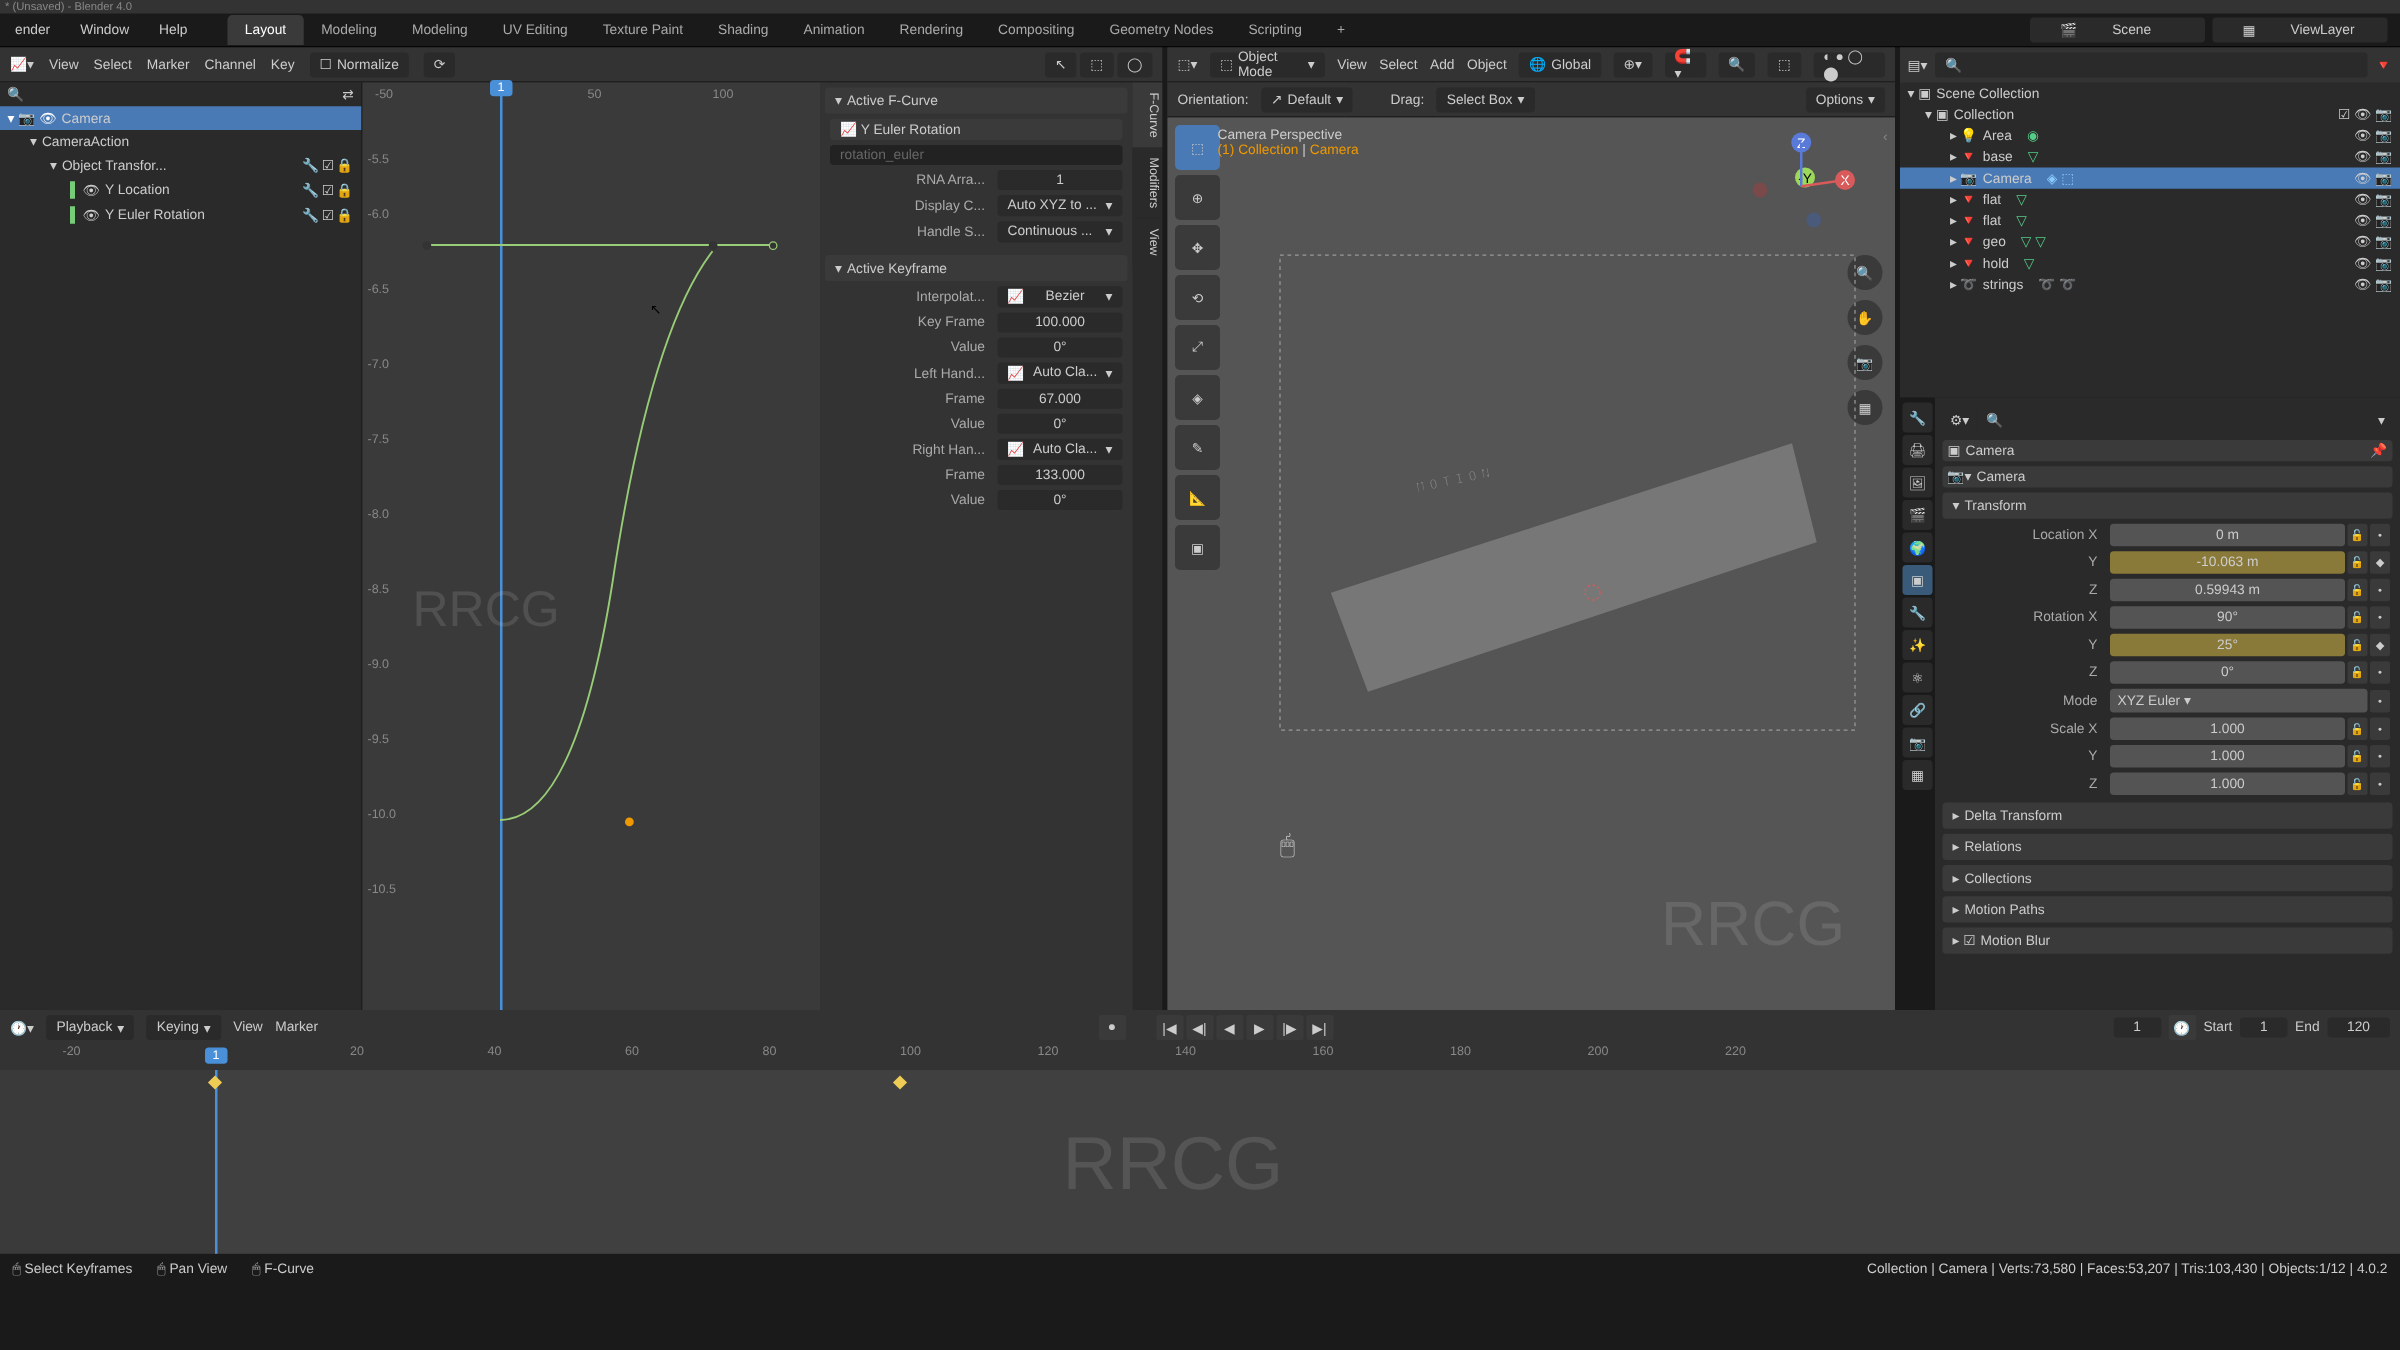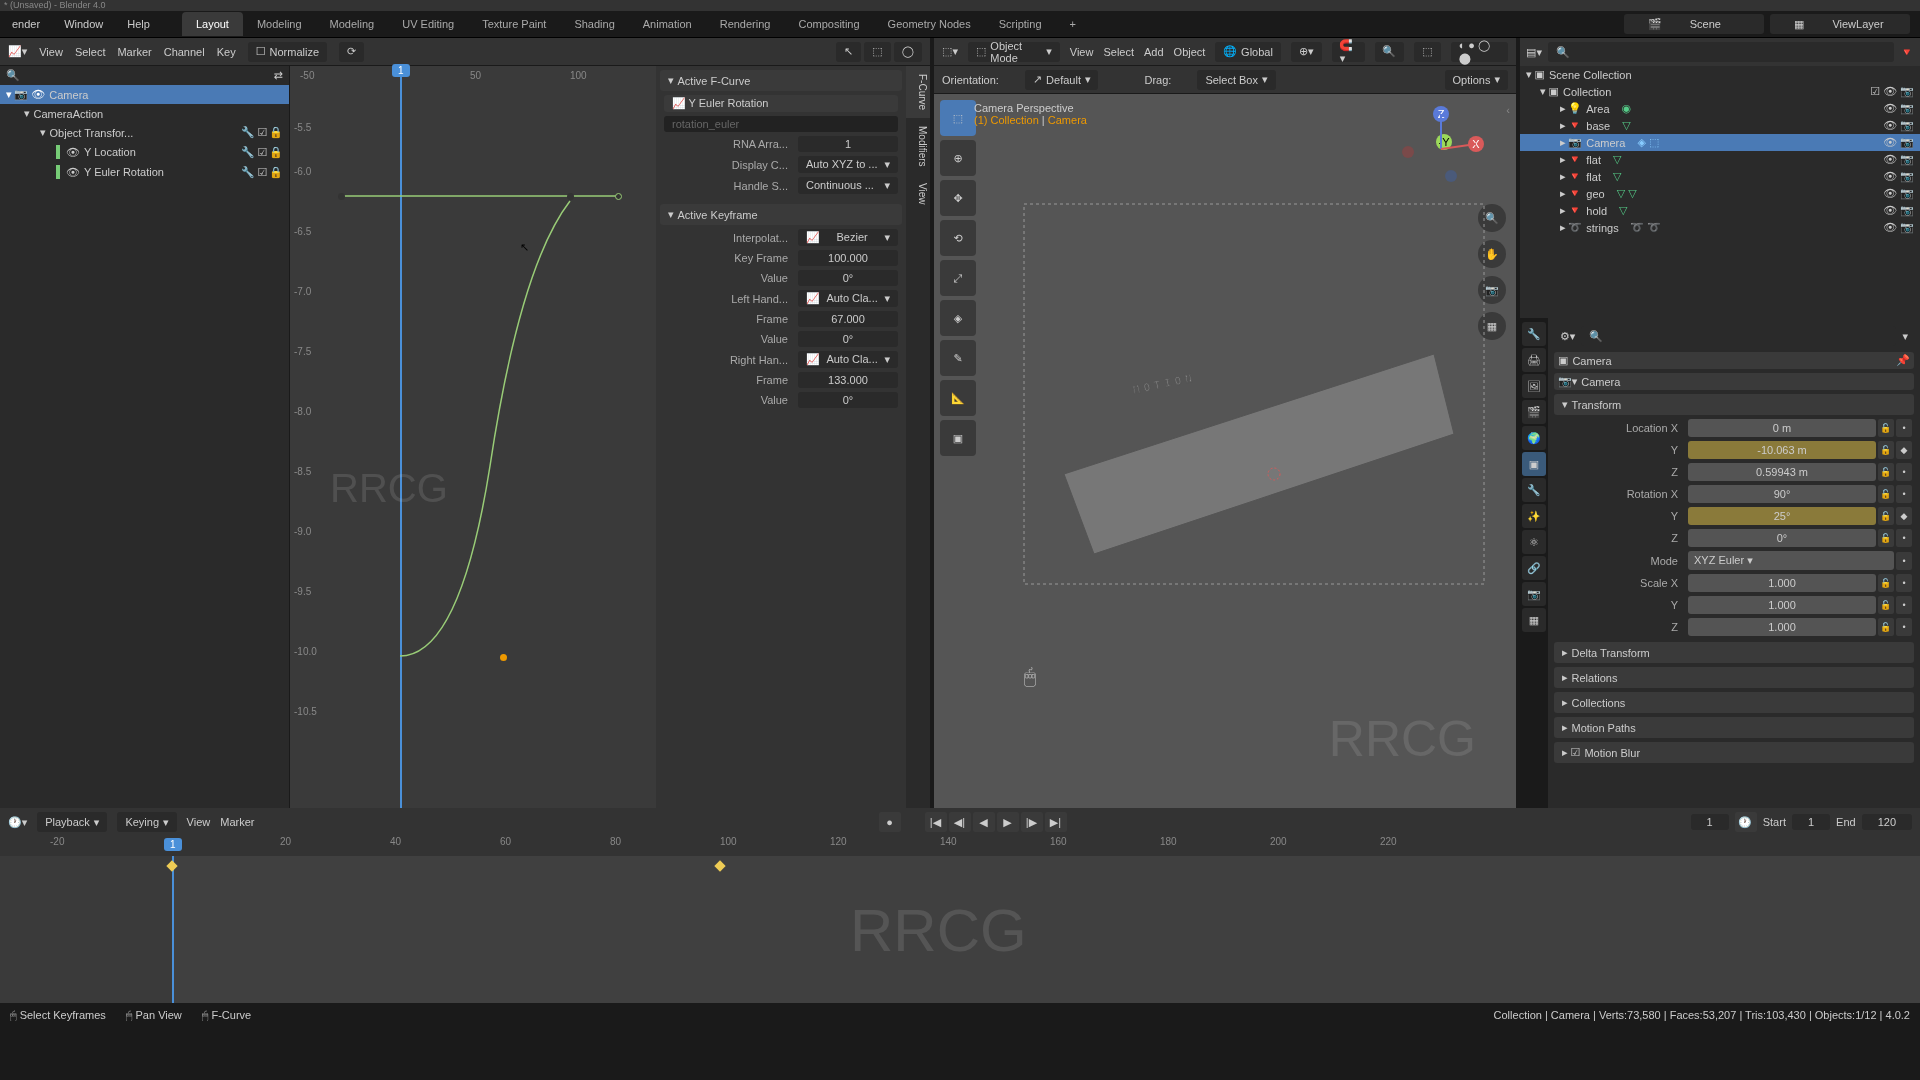--- a/index.html
+++ b/index.html
@@ -34,21 +34,21 @@
 .kf { position:absolute; width:7px; height:7px; background:#e90; border-radius:50%; }
 .sidebar-n { width:250px; background:#333; padding:4px; }
 .panel-h { background:#3a3a3a; padding:4px 8px; border-radius:3px; margin-bottom:2px; display:flex; align-items:center; gap:4px; }
 .panel-row { display:flex; align-items:center; padding:2px 4px; gap:4px; }
 .panel-row .lbl { flex:1; text-align:right; color:#aaa; padding-right:6px; }
 .panel-row .val { background:#2a2a2a; padding:2px 8px; border-radius:3px; min-width:100px; text-align:center; }
 .panel-row .val.dd { text-align:left; display:flex; justify-content:space-between; }
 .vtab { width:24px; background:#2a2a2a; writing-mode:vertical-rl; text-align:center; padding:8px 2px; font-size:10px; }
 .viewport { flex:1; background:#333; display:flex; flex-direction:column; }
 .vp-header { height:28px; background:#333; display:flex; align-items:center; padding:0 8px; gap:10px; border-bottom:1px solid #1a1a1a; }
-.vp-header2 { height:28px; background:#333; display:flex; align-items:center; padding:0 8px; gap:26px; border-bottom:1px solid #1a1a1a; }
+.vp-header2 { height:28px; background:#333; display:flex; align-items:center; padding:0 8px; gap:10px; border-bottom:1px solid #1a1a1a; }
 .vp-body { flex:1; position:relative; background:#555; }
 .vp-overlay { position:absolute; top:8px; left:40px; color:#ddd; }
 .vp-overlay .orange { color:#e90; }
 .toolbar-l { position:absolute; left:6px; top:6px; display:flex; flex-direction:column; gap:4px; }
 .toolbar-l .tbtn { width:36px; height:36px; background:#3a3a3a; border-radius:4px; display:flex; align-items:center; justify-content:center; }
 .toolbar-l .tbtn.active { background:#4a7ab5; }
 .gizmo { position:absolute; right:30px; top:10px; width:90px; height:90px; }
 .nav-icons { position:absolute; right:10px; top:110px; display:flex; flex-direction:column; gap:8px; }
 .nav-icons .nbtn { width:28px; height:28px; background:#3a3a3a; border-radius:14px; display:flex; align-items:center; justify-content:center; }
 .outliner { width:400px; background:#2a2a2a; display:flex; flex-direction:column; }

